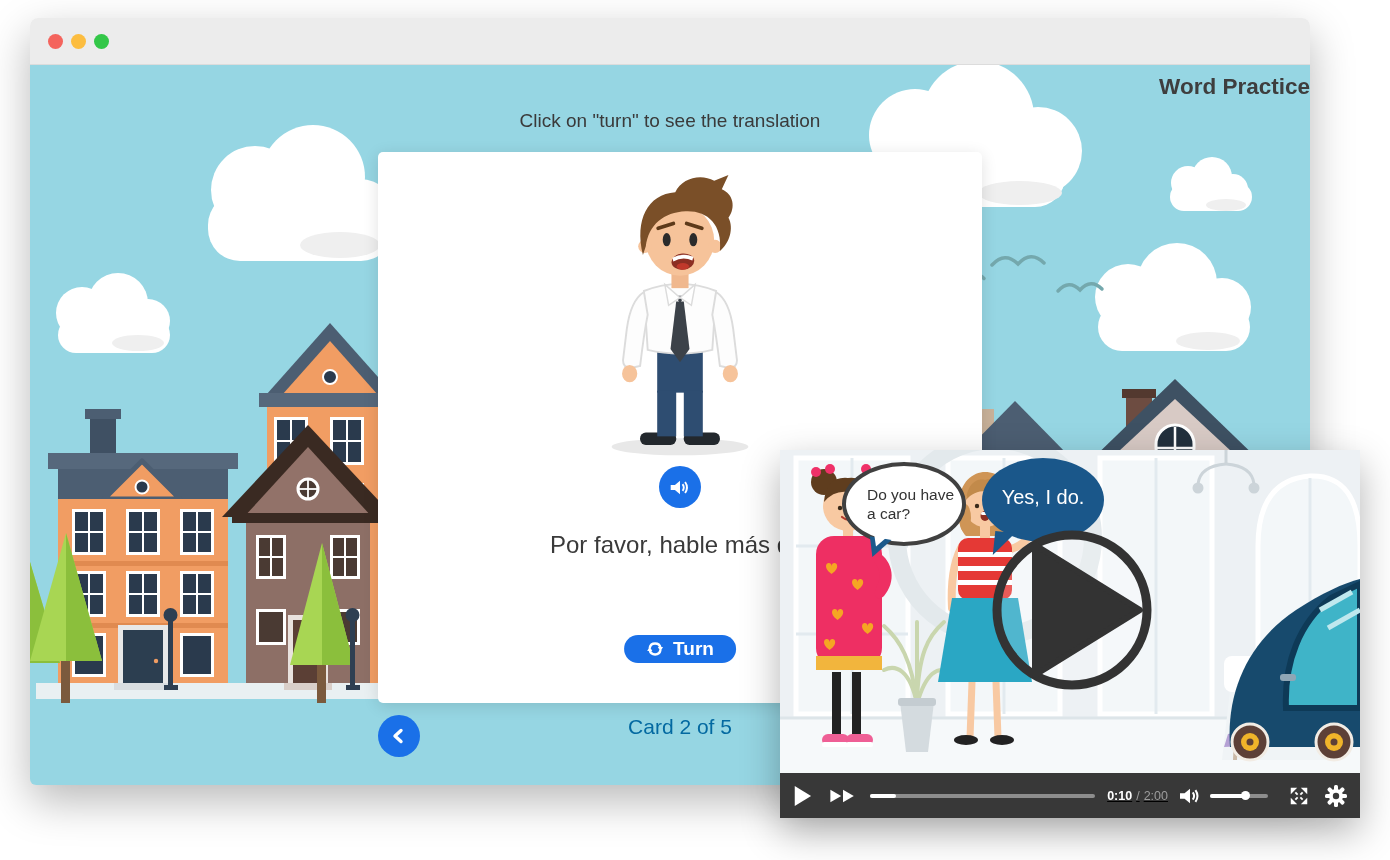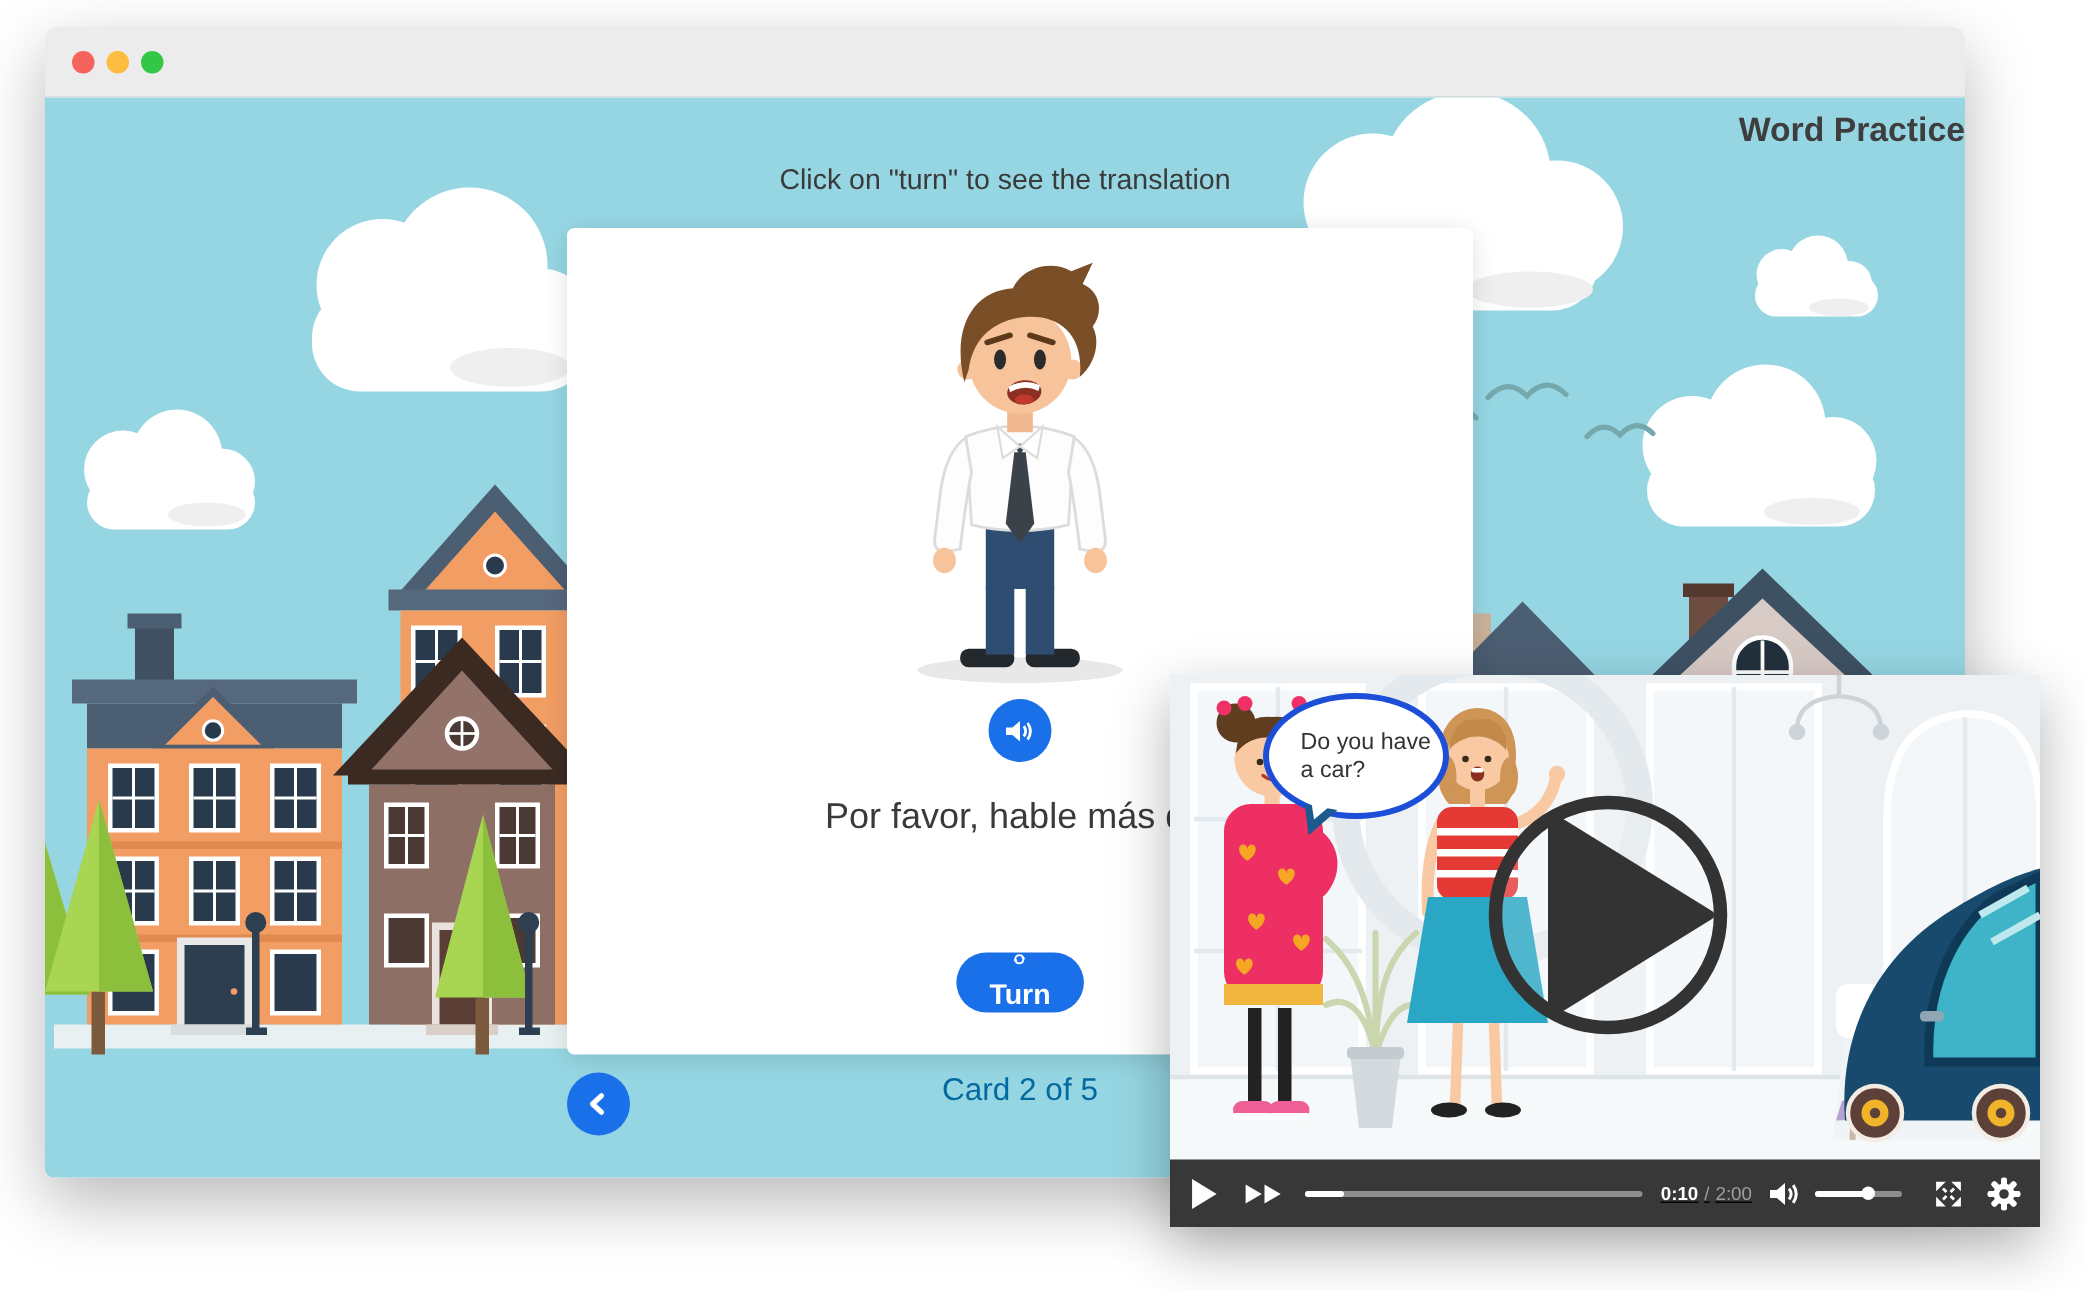--- a/index.html
+++ b/index.html
@@ -22,33 +22,33 @@
     font-size:19px;color:#3a3a3a;}
   
   .card{position:absolute;left:348px;top:87px;width:604px;height:551px;background:#fff;
     border-radius:5px;box-shadow:0 3px 16px rgba(0,0,0,.12);}
   .man-svg{position:absolute;left:207px;top:6px;}
   .speaker-btn{position:absolute;left:50%;top:314px;transform:translateX(-50%);
     width:42px;height:42px;border-radius:50%;background:#1a70e8;border:none;
     display:flex;align-items:center;justify-content:center;cursor:pointer;}
   .phrase{position:absolute;left:172px;top:379px;font-size:24px;color:#3a3a3a;white-space:nowrap;}
   .turn-btn{position:absolute;left:50%;top:483px;transform:translateX(-50%);
-    height:40px;padding:0 22px;border-radius:20px;background:#1a70e8;border:none;
-    color:#fff;font-size:19px;font-weight:600;display:flex;align-items:center;gap:9px;cursor:pointer;flex-direction:column;}
+    height:28px;padding:0 22px;border-radius:20px;background:#1a70e8;border:none;
+    color:#fff;font-size:19px;font-weight:600;display:flex;align-items:center;gap:9px;cursor:pointer;}
   .back-btn{position:absolute;left:348px;top:650px;width:42px;height:42px;border-radius:50%;
     background:#1a70e8;border:none;display:flex;align-items:center;justify-content:center;cursor:pointer;}
   .pagination{position:absolute;left:550px;top:650px;width:200px;text-align:center;
     font-size:21px;color:#0369a1;}
   
   .video{position:absolute;left:780px;top:450px;width:580px;height:368px;z-index:10;
     background:#edf1f4;box-shadow:0 14px 36px rgba(0,0,0,.30);}
   .scene{position:relative;width:580px;height:323px;overflow:hidden;}
   .scene-svg{position:absolute;left:0;top:0;}
   .bubble-q{position:absolute;left:62px;top:12px;width:124px;height:84px;box-sizing:border-box;
-    background:#fff;border:4px solid #1d4ed8;border-radius:50%;color:#333;
+    background:#fff;border:4px solid #404040;border-radius:50%;color:#333;
     font-size:15.5px;line-height:19px;padding:19px 0 0 21px;z-index:3;}
   .bubble-q::after{content:"";position:absolute;left:22px;bottom:-16px;width:0;height:0;
     border-left:6px solid transparent;border-right:16px solid transparent;
     border-top:20px solid #1b5a8c;transform:rotate(10deg);}
   .bubble-q::before{content:"";position:absolute;left:27px;bottom:-5px;width:0;height:0;
     border-left:4px solid transparent;border-right:10px solid transparent;
     border-top:12px solid #fff;z-index:1;transform:rotate(10deg);}
   .bubble-a{position:absolute;left:202px;top:8px;width:122px;height:84px;box-sizing:border-box;
     background:#1a578a;border-radius:50%;color:#fff;font-size:20px;text-align:center;
     padding-top:28px;z-index:3;}
@@ -429,20 +429,21 @@
         <circle cx="470" cy="292" r="18" fill="#5d4037" stroke="#f2ece4" stroke-width="3"></circle>
         <circle cx="470" cy="292" r="9" fill="#f0b42a"></circle>
           <circle cx="470" cy="292" r="3.5" fill="#5d4037"></circle>
         <circle cx="554" cy="292" r="18" fill="#5d4037" stroke="#f2ece4" stroke-width="3"></circle>
         <circle cx="554" cy="292" r="9" fill="#f0b42a"></circle>
           <circle cx="554" cy="292" r="3.5" fill="#5d4037"></circle>
       </g>
     </svg>
 
     <div class="bubble-q">Do you have a car?</div>
+    <div class="bubble-a">Yes, I do.</div>
 
     <svg class="play-overlay" width="168" height="168" viewBox="0 0 168 168">
       <circle cx="84" cy="84" r="75" stroke="#333333" stroke-width="9" fill="rgba(255,255,255,0.18)"></circle>
       <polygon points="47,19 47,149 152,84" fill="#333333" stroke="#333333" stroke-width="6" stroke-linejoin="round"></polygon>
     </svg>
   </div>
 
   <div class="vbar">
     <svg class="play" width="20" height="24" viewBox="0 0 22 26">
       <polygon points="3,2 3,24 21,13" fill="#fff"></polygon>

